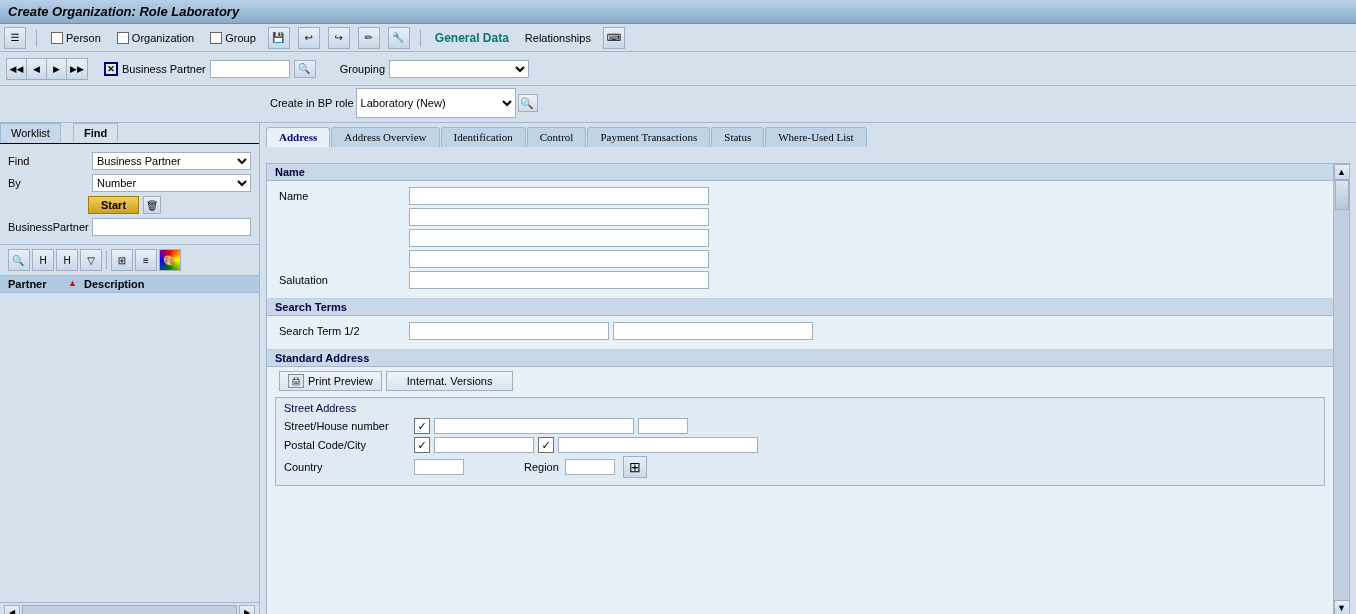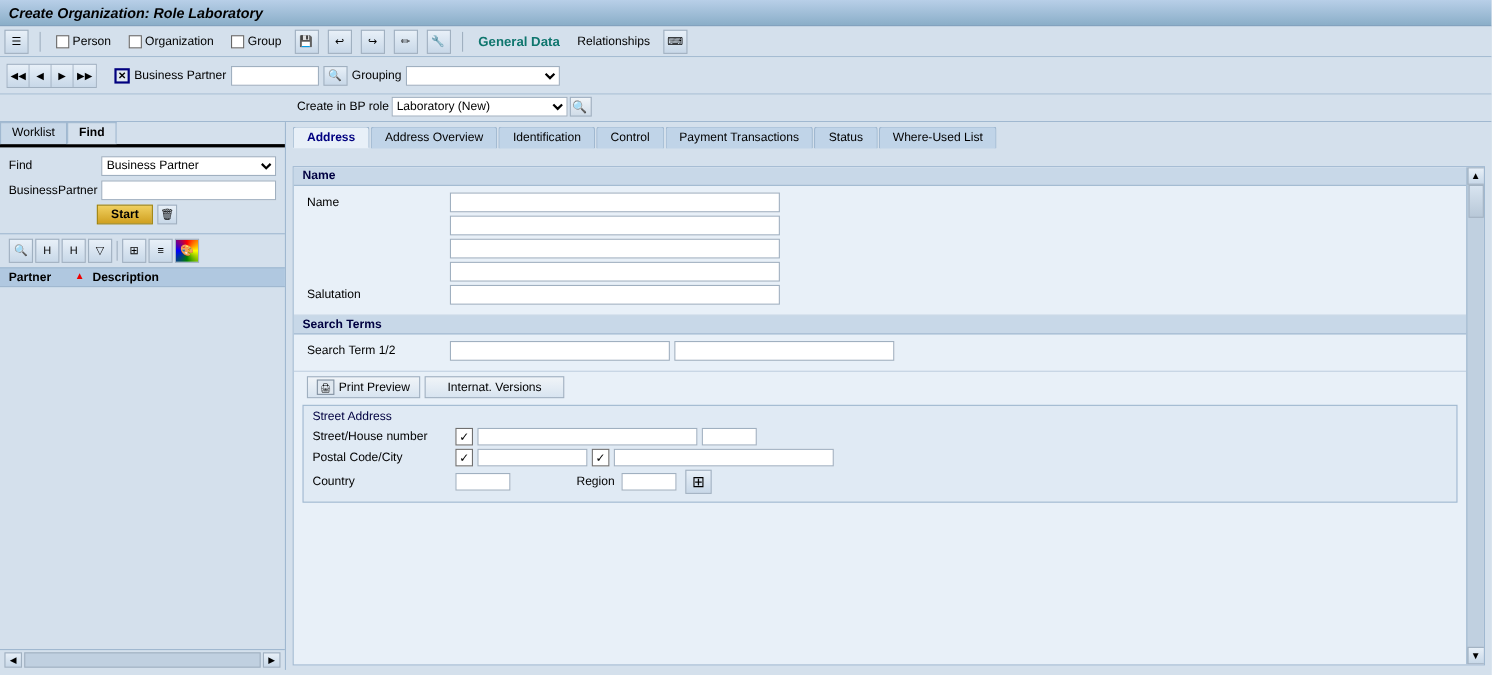--- a/index.html
+++ b/index.html
@@ -128,21 +128,21 @@
       background: #d4e0ec;
       padding: 2px 6px 4px 6px;
       display: flex;
       align-items: center;
       gap: 2px;
       border-bottom: 1px solid #a0b8d0;
       padding-left: 270px;
     }
     .create-bp-label { font-size: 11px; }
     .create-bp-select {
-      width: 160px; height: 18px;
+      width: 160px; height: 30px;
       border: 1px solid #a0b0c0;
       background: white;
       font-size: 11px;
     }
     .create-bp-btn {
       width: 20px; height: 18px;
       background: linear-gradient(to bottom, #f0f4f8, #d0dce8);
       border: 1px solid #a0b0c0;
       cursor: pointer;
       display: flex; align-items: center; justify-content: center;
@@ -160,21 +160,22 @@
       width: 260px;
       background: #d4e0ec;
       border-right: 1px solid #a0b8d0;
       display: flex;
       flex-direction: column;
     }
 
     
     .tab-bar-left {
       display: flex;
-      border-bottom: 3px solid #000000;
+      border-bottom: 1px solid #000000;
+      gap: 12px;
     }
     .tab-left {
       padding: 3px 10px;
       cursor: pointer;
       font-size: 11px;
       background: #c8d8e8;
       border: 1px solid #a0b8d0;
       border-bottom: none;
     }
     .tab-left.active {
@@ -304,20 +305,21 @@
       background: #d4e0ec;
     }
     .tab-main {
       padding: 3px 12px;
       cursor: pointer;
       font-size: 11px;
       background: #c0d4e8;
       border: 1px solid #a0b8d0;
       border-bottom: none;
       border-radius: 3px 3px 0 0;
+      font-family: Liberation Serif, serif;
     }
     .tab-main.active {
       background: #e8f0f8;
       border-bottom: 1px solid #e8f0f8;
       font-weight: bold;
       color: #000080;
     }
 
     
     .content-area {
@@ -535,21 +537,21 @@
     <div class="nav-btn">◀</div>
     <div class="nav-btn">▶</div>
     <div class="nav-btn">▶▶</div>
   </div>
 
   <div class="bp-section">
     <div class="bp-checkbox">✕</div>
     <span class="bp-label">Business Partner</span>
     <input class="bp-input" type="text" style="">
     <div class="bp-search-btn">🔍</div>
-    <span style="">Grouping</span>
+    <span style="margin-left:20px;">Grouping</span>
     <select class="grouping-select">
       <option></option>
     </select>
   </div>
 </div>
 
 <div class="nav-row2">
   <span class="create-bp-label">Create in BP role</span>
   <select class="create-bp-select">
     <option>Laboratory (New)</option>
@@ -573,26 +575,34 @@
     <div class="find-panel">
       <div class="find-row">
         <span class="find-label">Find</span>
         <select class="find-select">
           <option>Business Partner</option>
           <option>Contact Person</option>
           <option>Employee</option>
         </select>
       </div>
       <div class="find-row">
-        <span class="find-label">BusinessPartner</span>
-        <input class="find-input" type="text" style="">
+        <span class="find-label">By</span>
+        <select class="find-select">
+          <option>Number</option>
+          <option>Name</option>
+          <option>Address</option>
+        </select>
       </div>
       <div class="find-row" style="justify-content: flex-start; padding-left: 80px; gap: 4px;">
         <button class="start-btn">Start</button>
         <div class="delete-btn">🗑</div>
+      </div>
+      <div class="find-row">
+        <span class="find-label">BusinessPartner</span>
+        <input class="find-input" type="text" style="">
       </div>
     </div>
 
     <div class="left-icon-bar">
       <div class="left-icon-btn">🔍</div>
       <div class="left-icon-btn">H</div>
       <div class="left-icon-btn">H</div>
       <div class="left-icon-btn">▽</div>
       <div class="separator"></div>
       <div class="left-icon-btn">⊞</div>
@@ -671,20 +681,21 @@
 
           <div class="section-header">Search Terms</div>
           <div class="form-section">
             <div class="form-row">
               <span class="form-label">Search Term 1/2</span>
               <input class="form-input" type="text" style="margin-right: 4px;">
               <input class="form-input" type="text" style="">
             </div>
           </div>
 
+          <div class="section-header">Standard Address</div>
           <div class="std-address-section">
             <div class="std-address-buttons">
               <button class="preview-btn">
                 <div class="preview-icon">🖨</div>
                 <span>Print Preview</span>
               </button>
               <button class="internat-btn">
                 <span>Internat. Versions</span>
               </button>
             </div>

